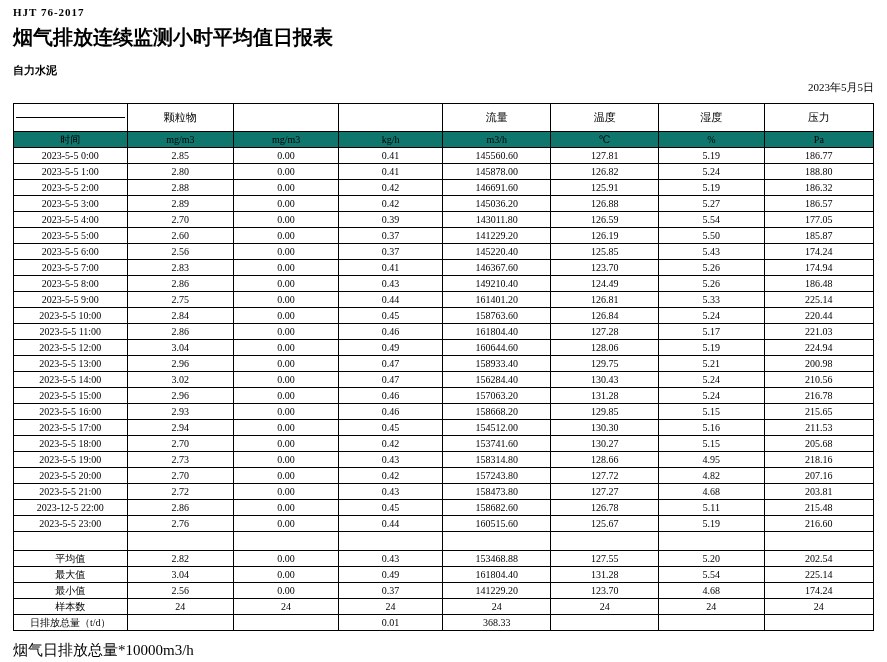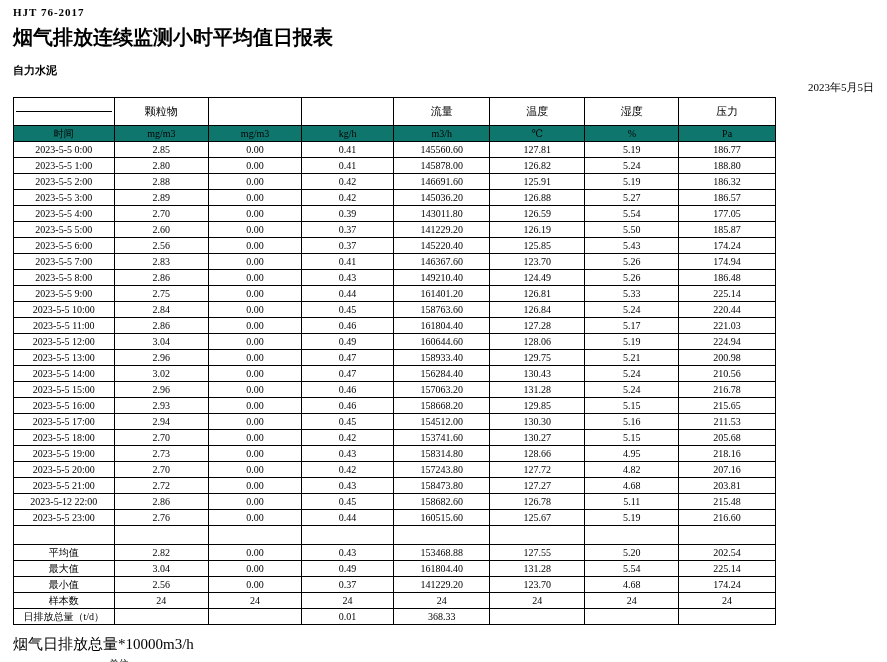--- a/index.html
+++ b/index.html
@@ -9,24 +9,24 @@
     background: #ffffff;
     font-family: "Liberation Serif", "DejaVu Serif", serif;
     color: #000;
   }
   .page { padding: 6px 13px 12px 13px; width: 887px; height: 662px; overflow: hidden; }
 
   .doc-code { font-size: 11px; font-weight: bold; letter-spacing: 1px; }
   .title { font-size: 20px; font-weight: bold; margin-top: 6px; }
   .company { font-size: 11px; font-weight: bold; margin-top: 12px; font-family: Liberation Mono, monospace; }
   .location { font-size: 11px; font-weight: bold; margin-top: 3px; }
-  .date-line { text-align: right; font-size: 11px; margin-top: 2px; margin-bottom: 2px; }
+  .date-line { text-align: right; font-size: 11px; margin-top: 2px; margin-bottom: 8px; }
 
   table.report {
-    width: 763px;
+    width: 861px;
     border-collapse: collapse;
     table-layout: fixed;
   }
   table.report th, table.report td {
     border: 1px solid #000;
     font-size: 10px;
     font-weight: normal;
     text-align: center;
     padding: 0 2px;
     height: 15px;
@@ -307,21 +307,21 @@
           <td class="label-col">2023-5-5 21:00</td>
           <td>2.72</td>
           <td>0.00</td>
           <td>0.43</td>
           <td>158473.80</td>
           <td>127.27</td>
           <td>4.68</td>
           <td>203.81</td>
         </tr>
         <tr>
-          <td class="label-col">2023-5-12 22:00</td>
+          <td class="label-col">2023-12-5 22:00</td>
           <td>2.86</td>
           <td>0.00</td>
           <td>0.45</td>
           <td>158682.60</td>
           <td>126.78</td>
           <td>5.11</td>
           <td>215.48</td>
         </tr>
         <tr>
           <td class="label-col">2023-5-5 23:00</td>

